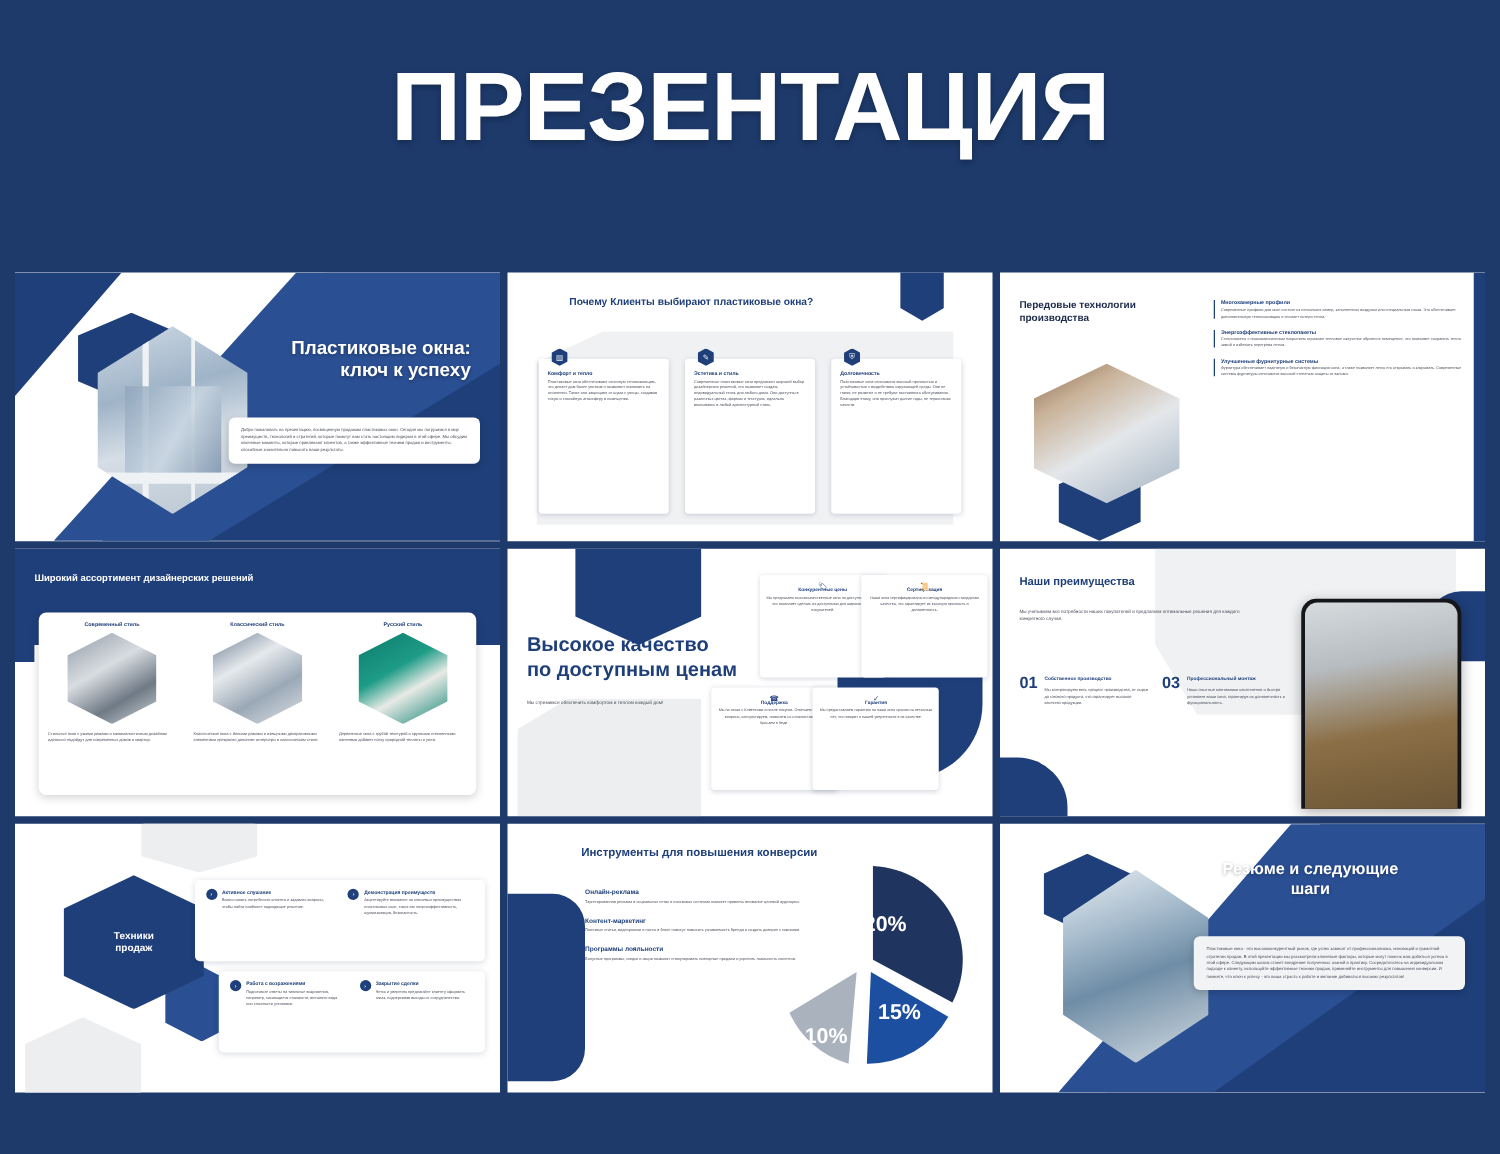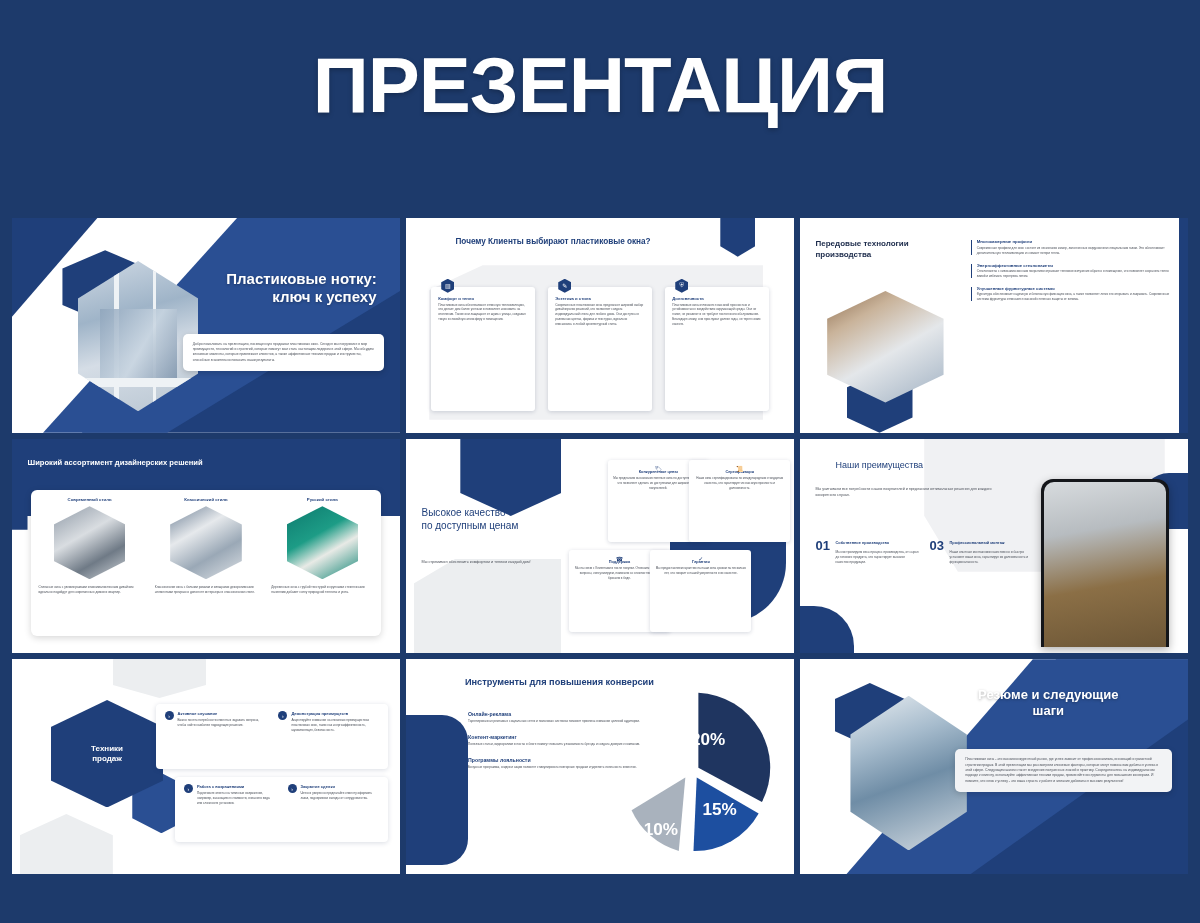--- a/index.html
+++ b/index.html
@@ -125,41 +125,41 @@
   
   .s5-tab { left:14%; top:-2%; width:26%; height:38%;
     background:#1f3f7a;
     clip-path: polygon(0 0,100% 0,100% 72%,50% 100%,0 72%); }
   .s5-blob { right:2%; top:12%; width:30%; height:74%;
     background:#1f3f7a; border-radius: 0 60px 60px 0; }
   .s5-gray { left:2%; bottom:0; width:38%; height:44%;
     background:#eceef0;
     clip-path: polygon(28% 0, 100% 0, 100% 100%, 0 100%, 0 26%); }
   .s5-title { left:4%; top:32%; width:48%;
-    font-size:10px; font-weight:normal; color:#1f3f7a; line-height:1.22; }
+    font-size:16px; font-weight:bold; color:#1f3f7a; line-height:1.22; }
   .s5-sub { left:4%; top:56%; width:42%;
     font-size:3.8px; line-height:1.6; color:#4a4f58; }
   .s5-card { position:absolute; width:26%; height:38%; padding:9px 5px 4px;
     text-align:center; }
   .s5-card h4 { font-size:3.9px; color:#1f3f7a; margin-bottom:2px; }
   .s5-card p { font-size:3.0px; line-height:1.6; color:#4a4f58; }
   .s5-cic { position:absolute; left:50%; transform:translateX(-50%); top:3px;
     width:10px; height:11px; color:#1f3f7a; font-size:6px;
     display:flex; align-items:center; justify-content:center; }
 
   
   .s6-gray { right:6%; top:0; width:62%; height:62%;
     background:#f0f1f3;
     clip-path: polygon(0 0, 100% 0, 100% 100%, 14% 100%, 0 58%); }
   .s6-blob { right:-4%; top:16%; width:16%; height:26%;
     background:#1f3f7a; border-radius: 40px 0 0 40px; }
   .s6-blob2 { left:-6%; bottom:-6%; width:20%; height:28%;
     background:#1f3f7a; border-radius: 0 40px 0 0; }
   .s6-title { left:4%; top:10%; width:60%;
-    font-size:9px; font-weight:normal; color:#1f3f7a;margin-left:20px; }
+    font-size:9px; font-weight:bold; color:#1f3f7a; }
   .s6-sub { left:4%; top:22%; width:48%;
     font-size:3.7px; line-height:1.7; color:#4a4f58; }
   .s6-nums { position:absolute; left:4%; top:47%; width:56%; display:flex; gap:5%; }
   .s6-num { flex:1; position:relative; padding-left:20px; }
   .s6-num .big { position:absolute; left:0; top:-2px;
     font-size:13px; font-weight:bold; color:#1f3f7a; }
   .s6-num h4 { font-size:3.9px; color:#1f3f7a; line-height:1.3; margin-bottom:5px; }
   .s6-num p { font-size:3.2px; line-height:1.65; color:#4a4f58; }
   .s6-phone { right:5%; top:19%; width:33%; height:78%;
     background:#14161a; border-radius:12px 12px 0 0; padding:3px 3px 0;
@@ -223,21 +223,21 @@
     <div class="sv s1-diag1"></div>
     <div class="sv s1-diag2"></div>
     <div class="sv s1-diag3"></div>
     <div class="sv s1-hexa hexflat"></div>
     <div class="sv s1-photo hexflat">
       <div class="mullion" style="left:30%;top:0;width:4%;height:100%"></div>
       <div class="mullion" style="left:62%;top:0;width:3%;height:100%"></div>
       <div class="mullion" style="left:0;top:78%;width:100%;height:6%"></div>
     </div>
     <div class="sv s1-title">
-      <div>Пластиковые нотку:</div>
+      <div>Пластиковые окна:</div>
       <div>ключ к успеху</div>
     </div>
     <div class="sv s1-body">
       <p class="tiny2">Добро пожаловать на презентацию, посвященную продажам пластиковых окон. Сегодня мы погрузимся в мир преимуществ, технологий и стратегий, которые помогут вам стать настоящим лидером в этой сфере. Мы обсудим ключевые моменты, которые привлекают клиентов, а также эффективные техники продаж и инструменты, способные значительно повысить ваши результаты.</p>
     </div>
   </div>
 
   <div class="slide">
     <div class="sv s2-bggray"></div>
     <div class="sv s2-tab"></div>

